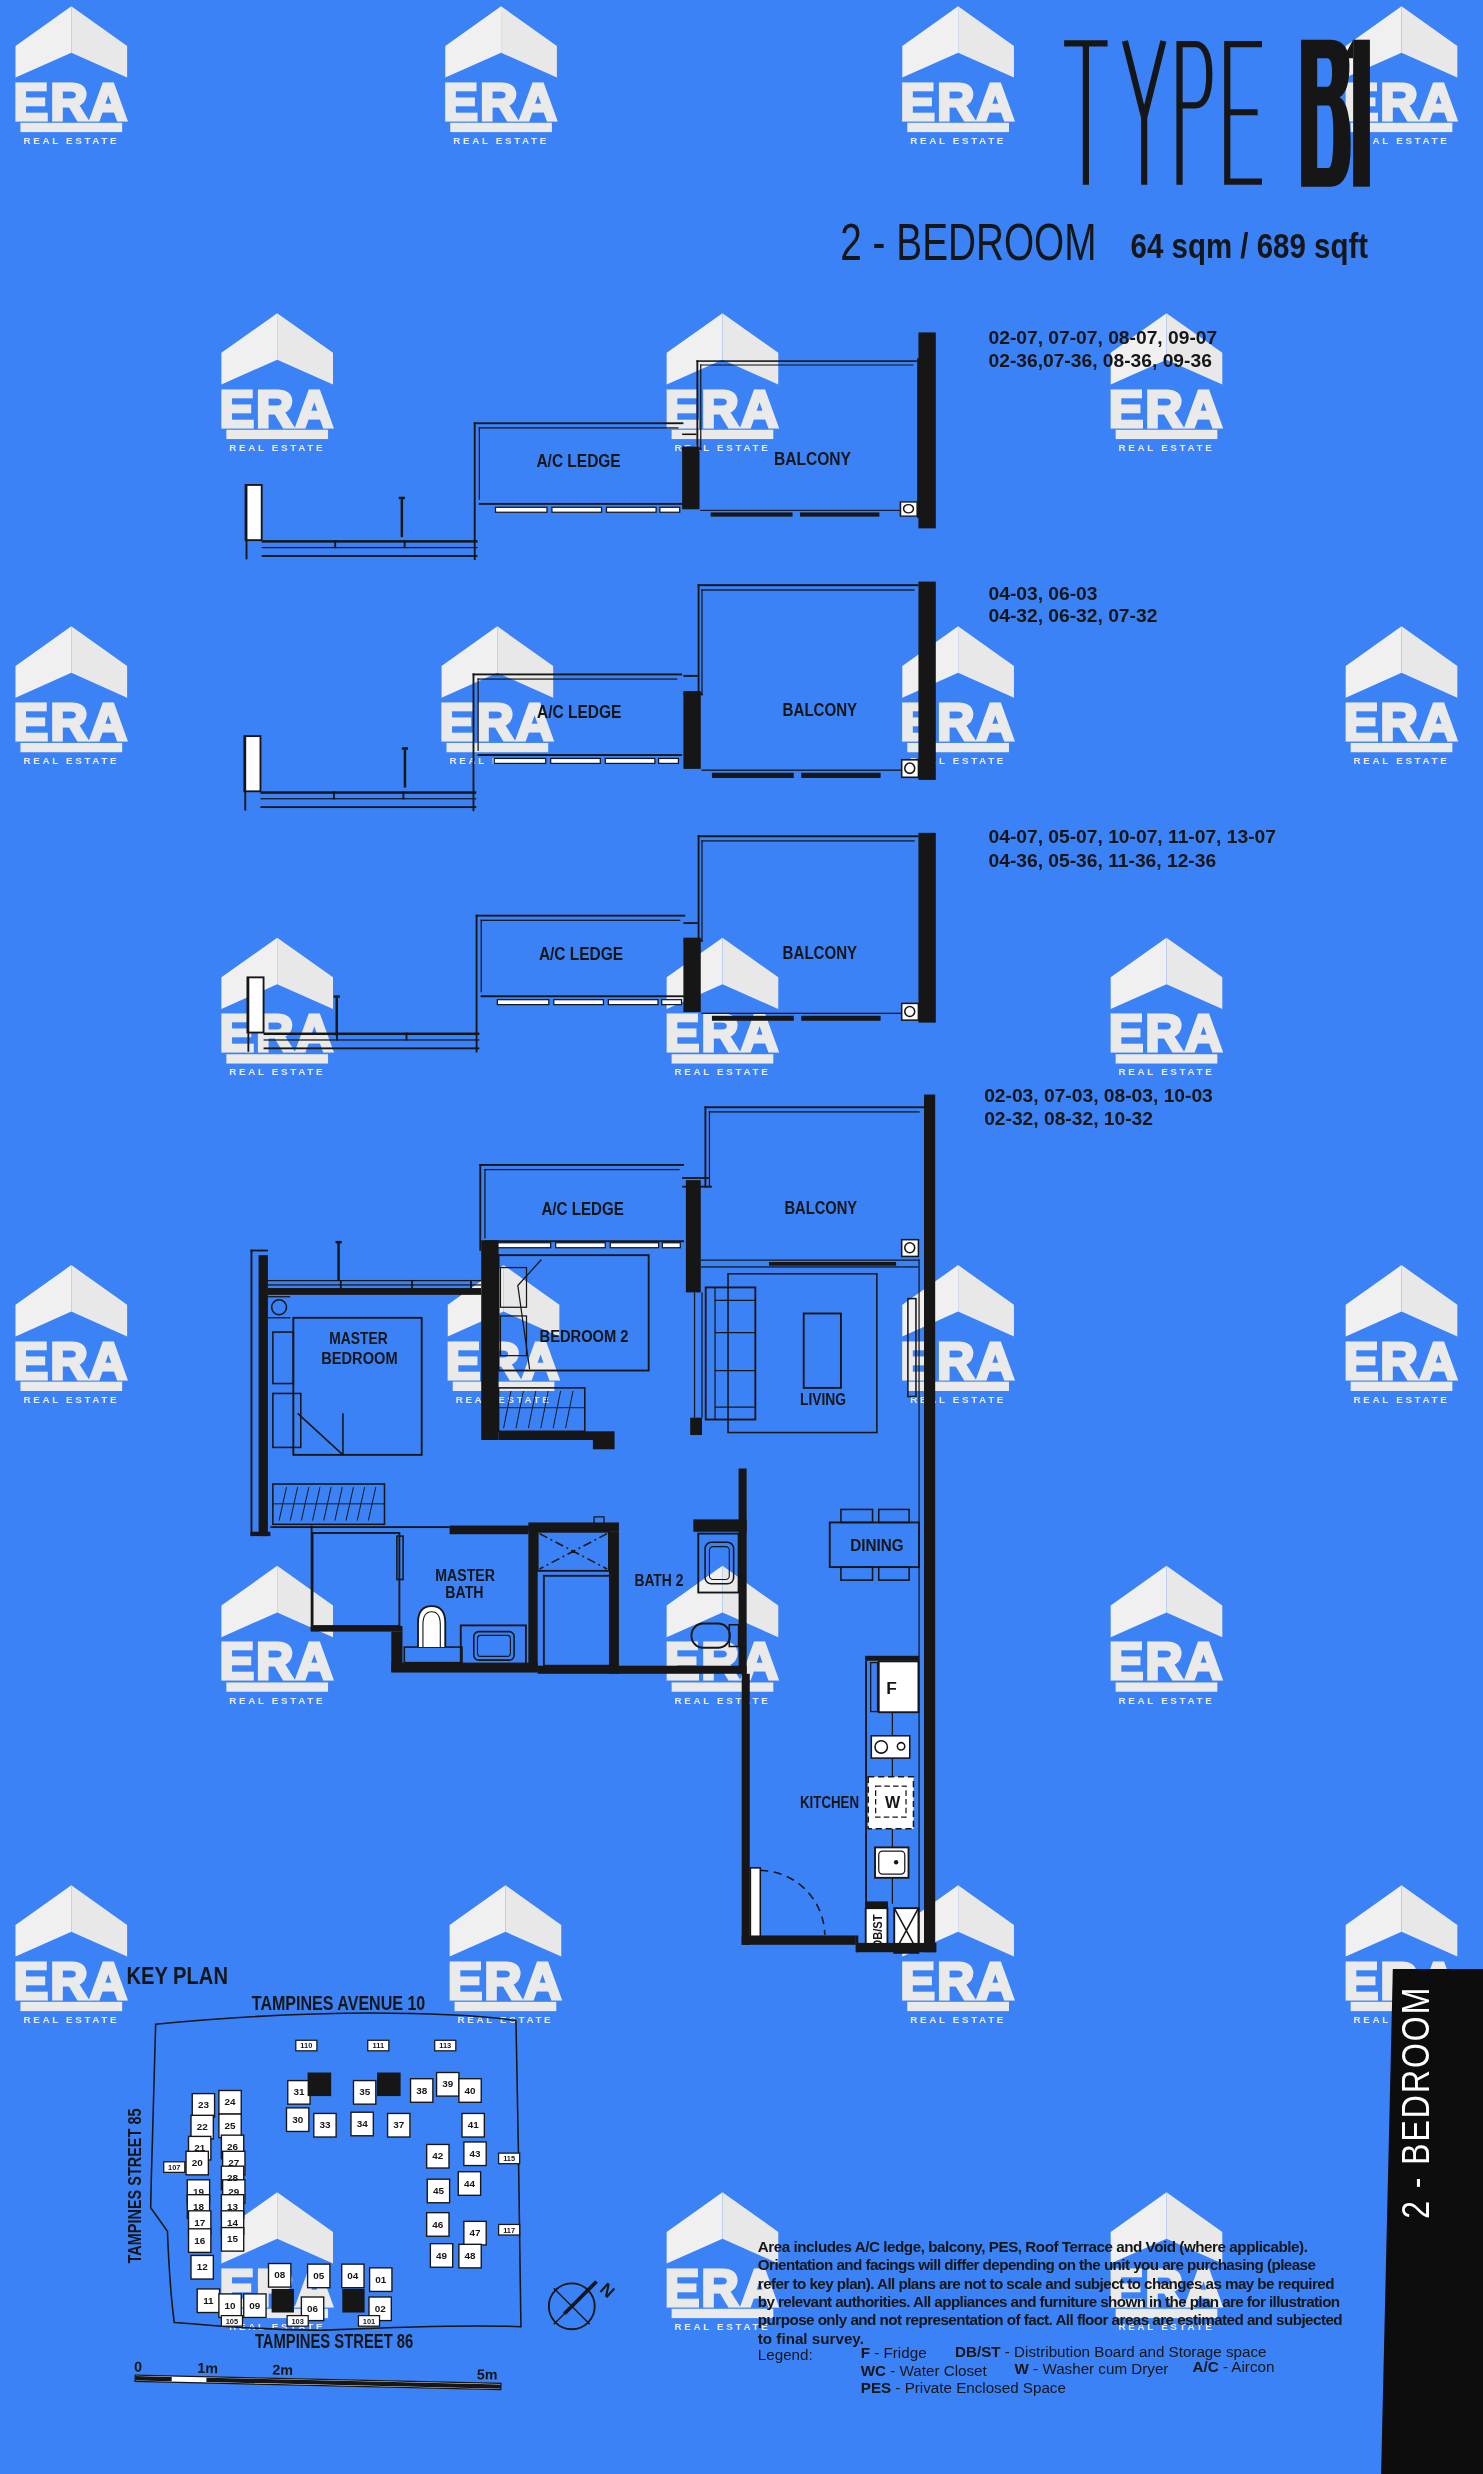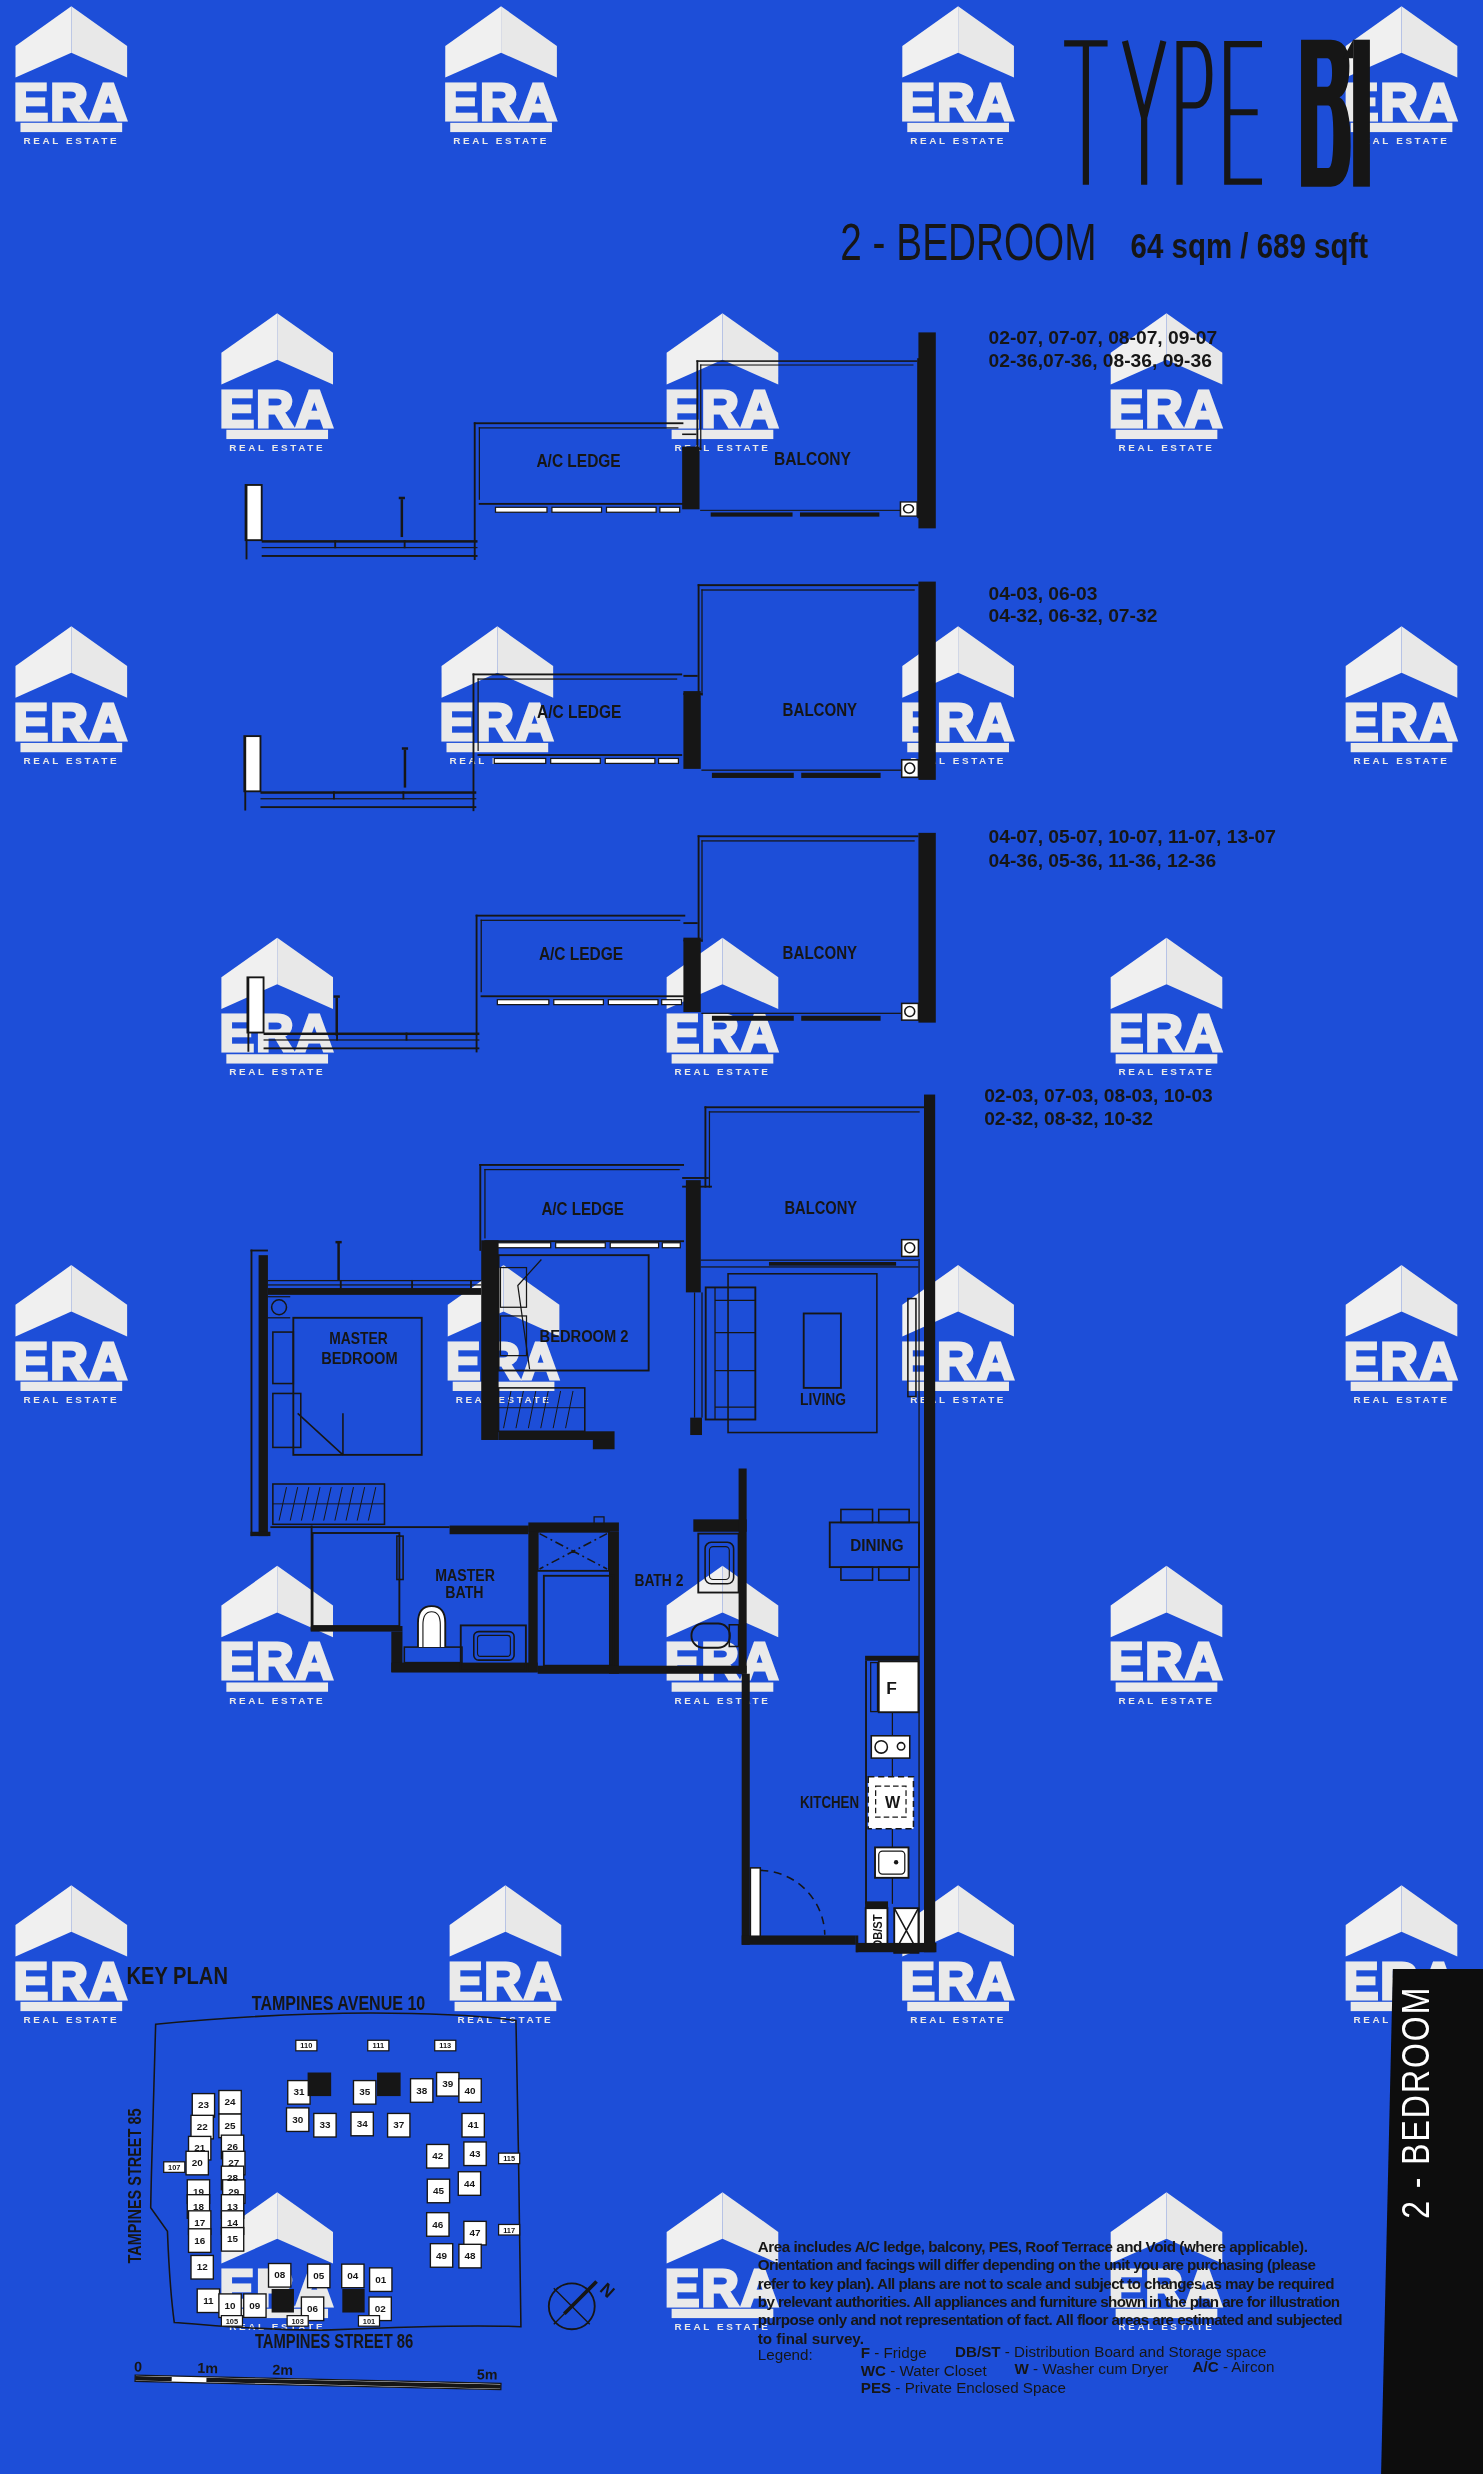--- a/index.html
+++ b/index.html
@@ -1,16 +1,16 @@
 <!DOCTYPE html>
 <html style="font-size:10px"><head>
 <meta charset="utf-8">
 <style>
 html,body{margin:0;padding:0;background:#ffffff;}
-#page{position:relative;width:1484px;height:2475px;background:#1d4ed8;overflow:hidden;}
+#page{position:relative;width:1484px;height:2475px;background:#3b82f6;overflow:hidden;}
 svg{position:absolute;left:0;top:0;}
 text{font-family:"Liberation Sans", sans-serif;fill:#161616;}
 </style>
 </head>
 <body>
 <div id="page">
 <svg width="1484" height="2475" viewBox="0 0 2393 3991">
 <defs>
 <g id="wm">
 <path d="M90,0 L0,64 L0,115 L90,75 Z" fill="#f0f0f0"></path>

